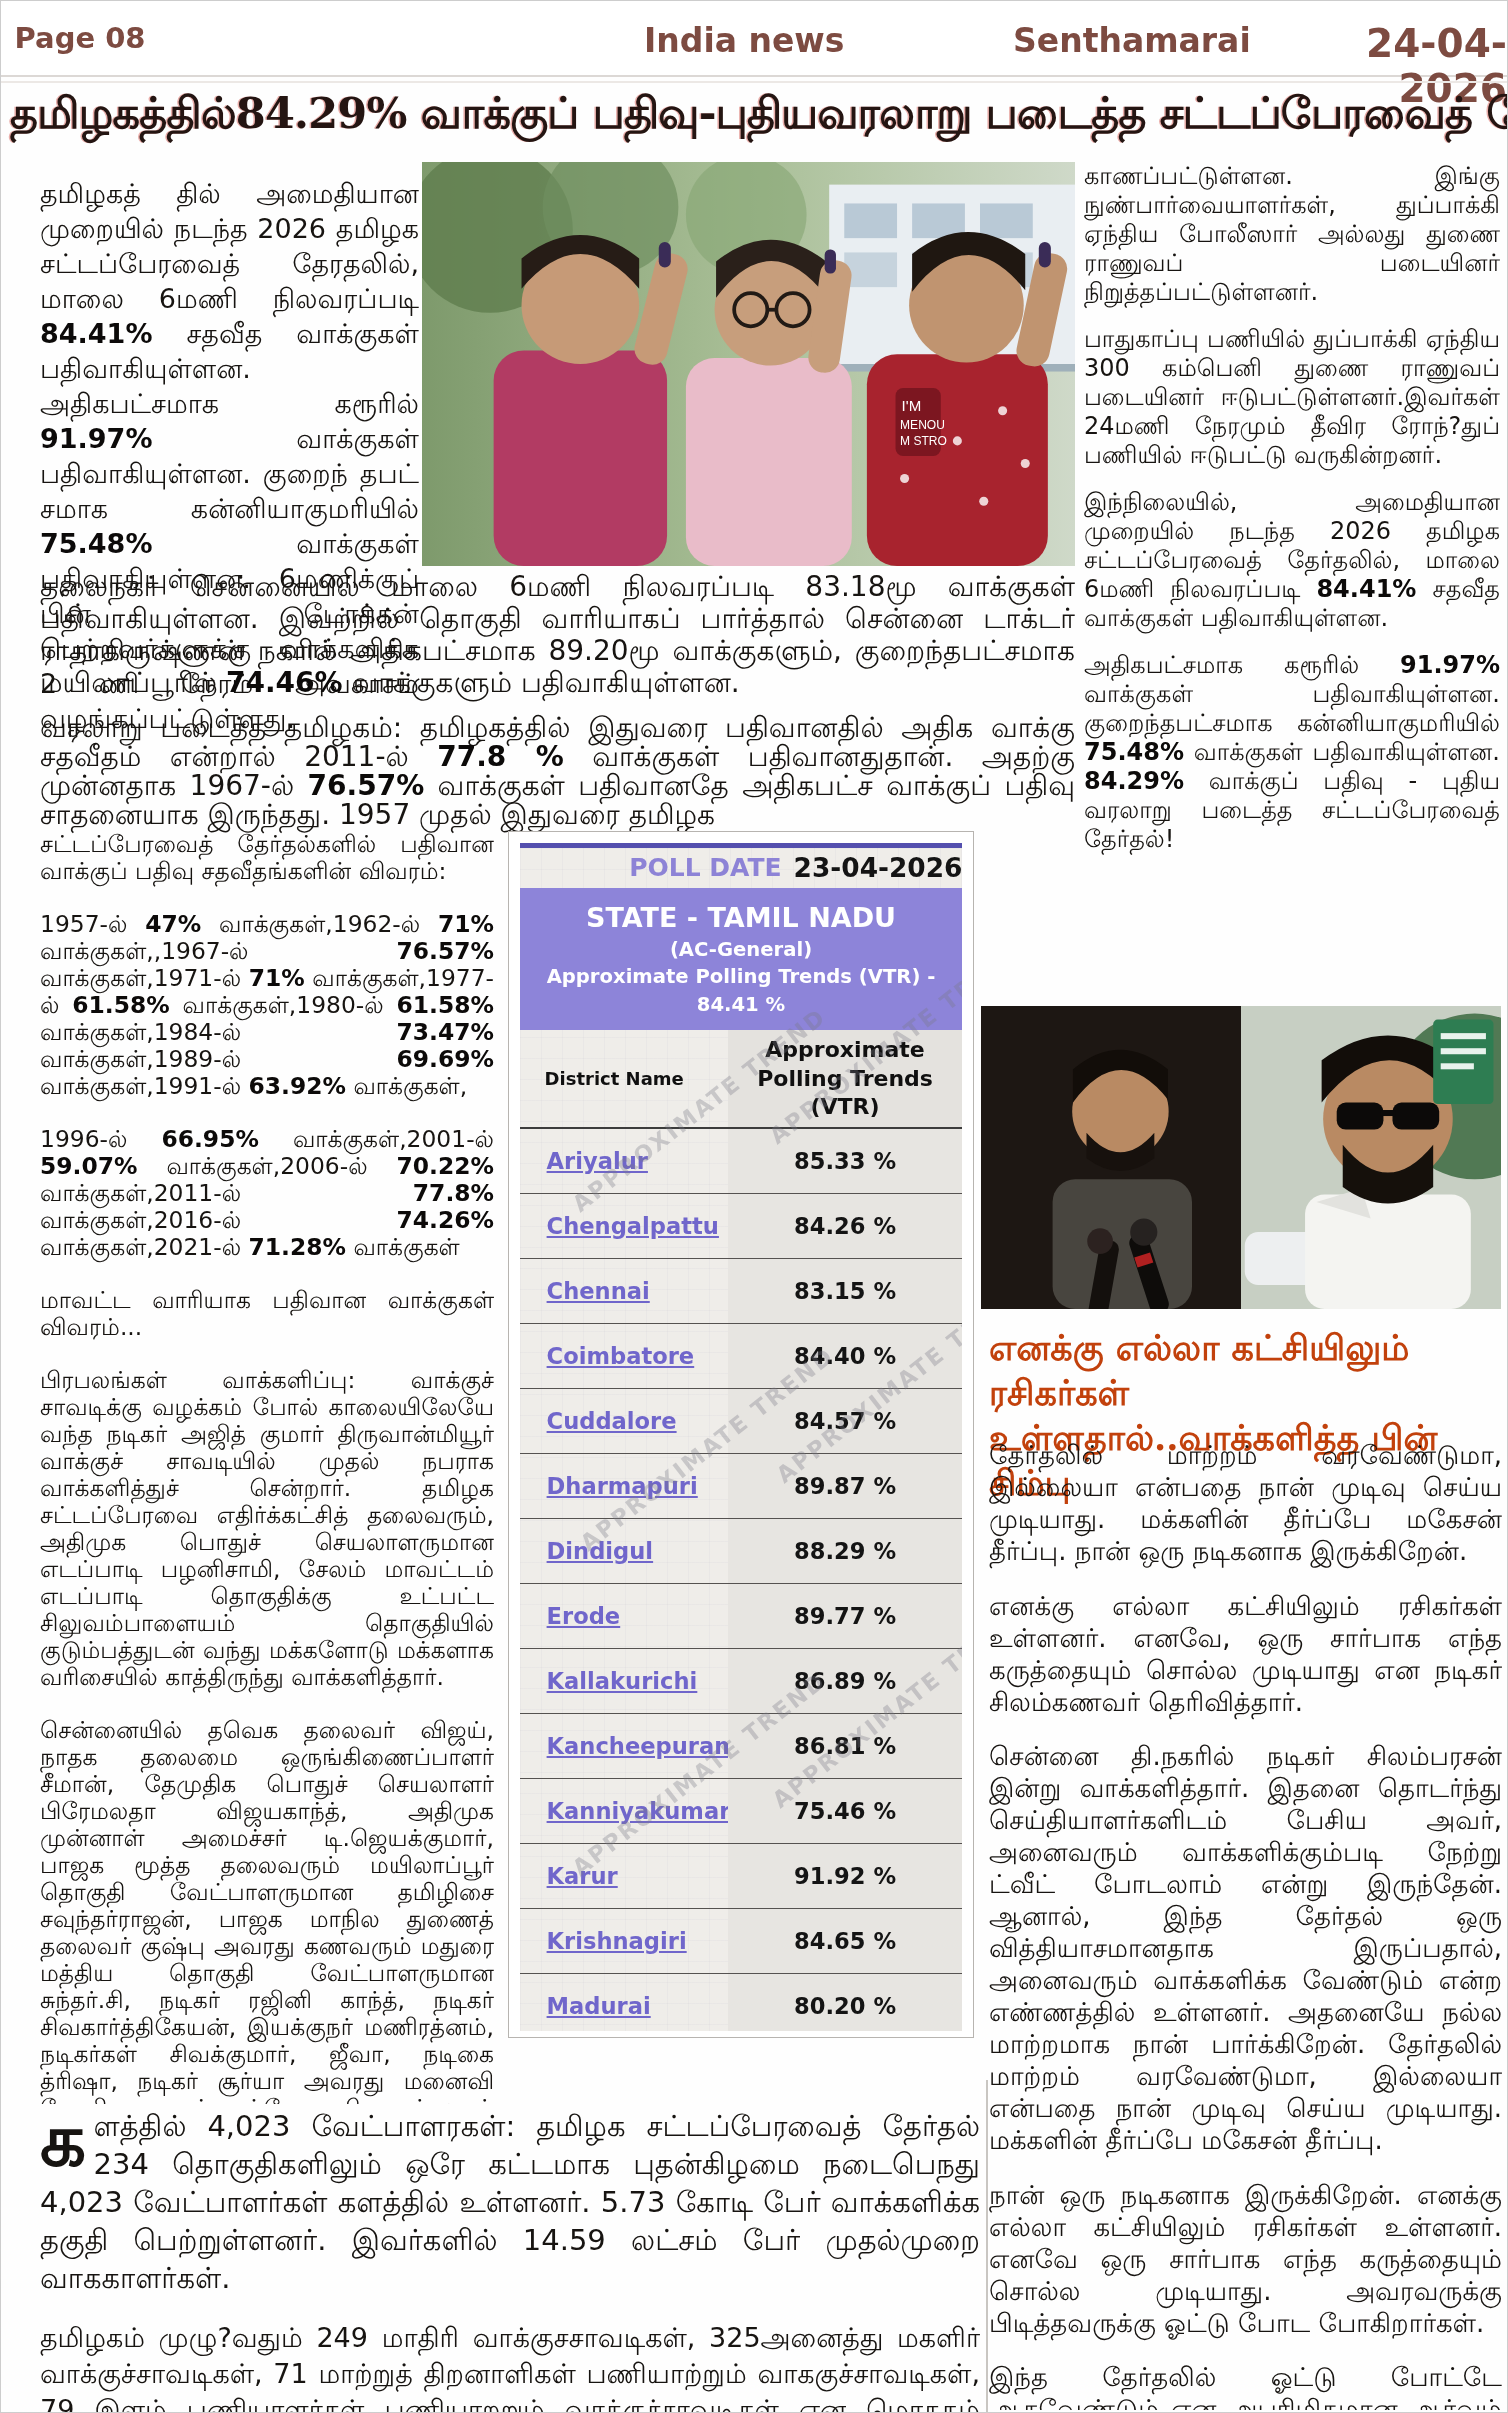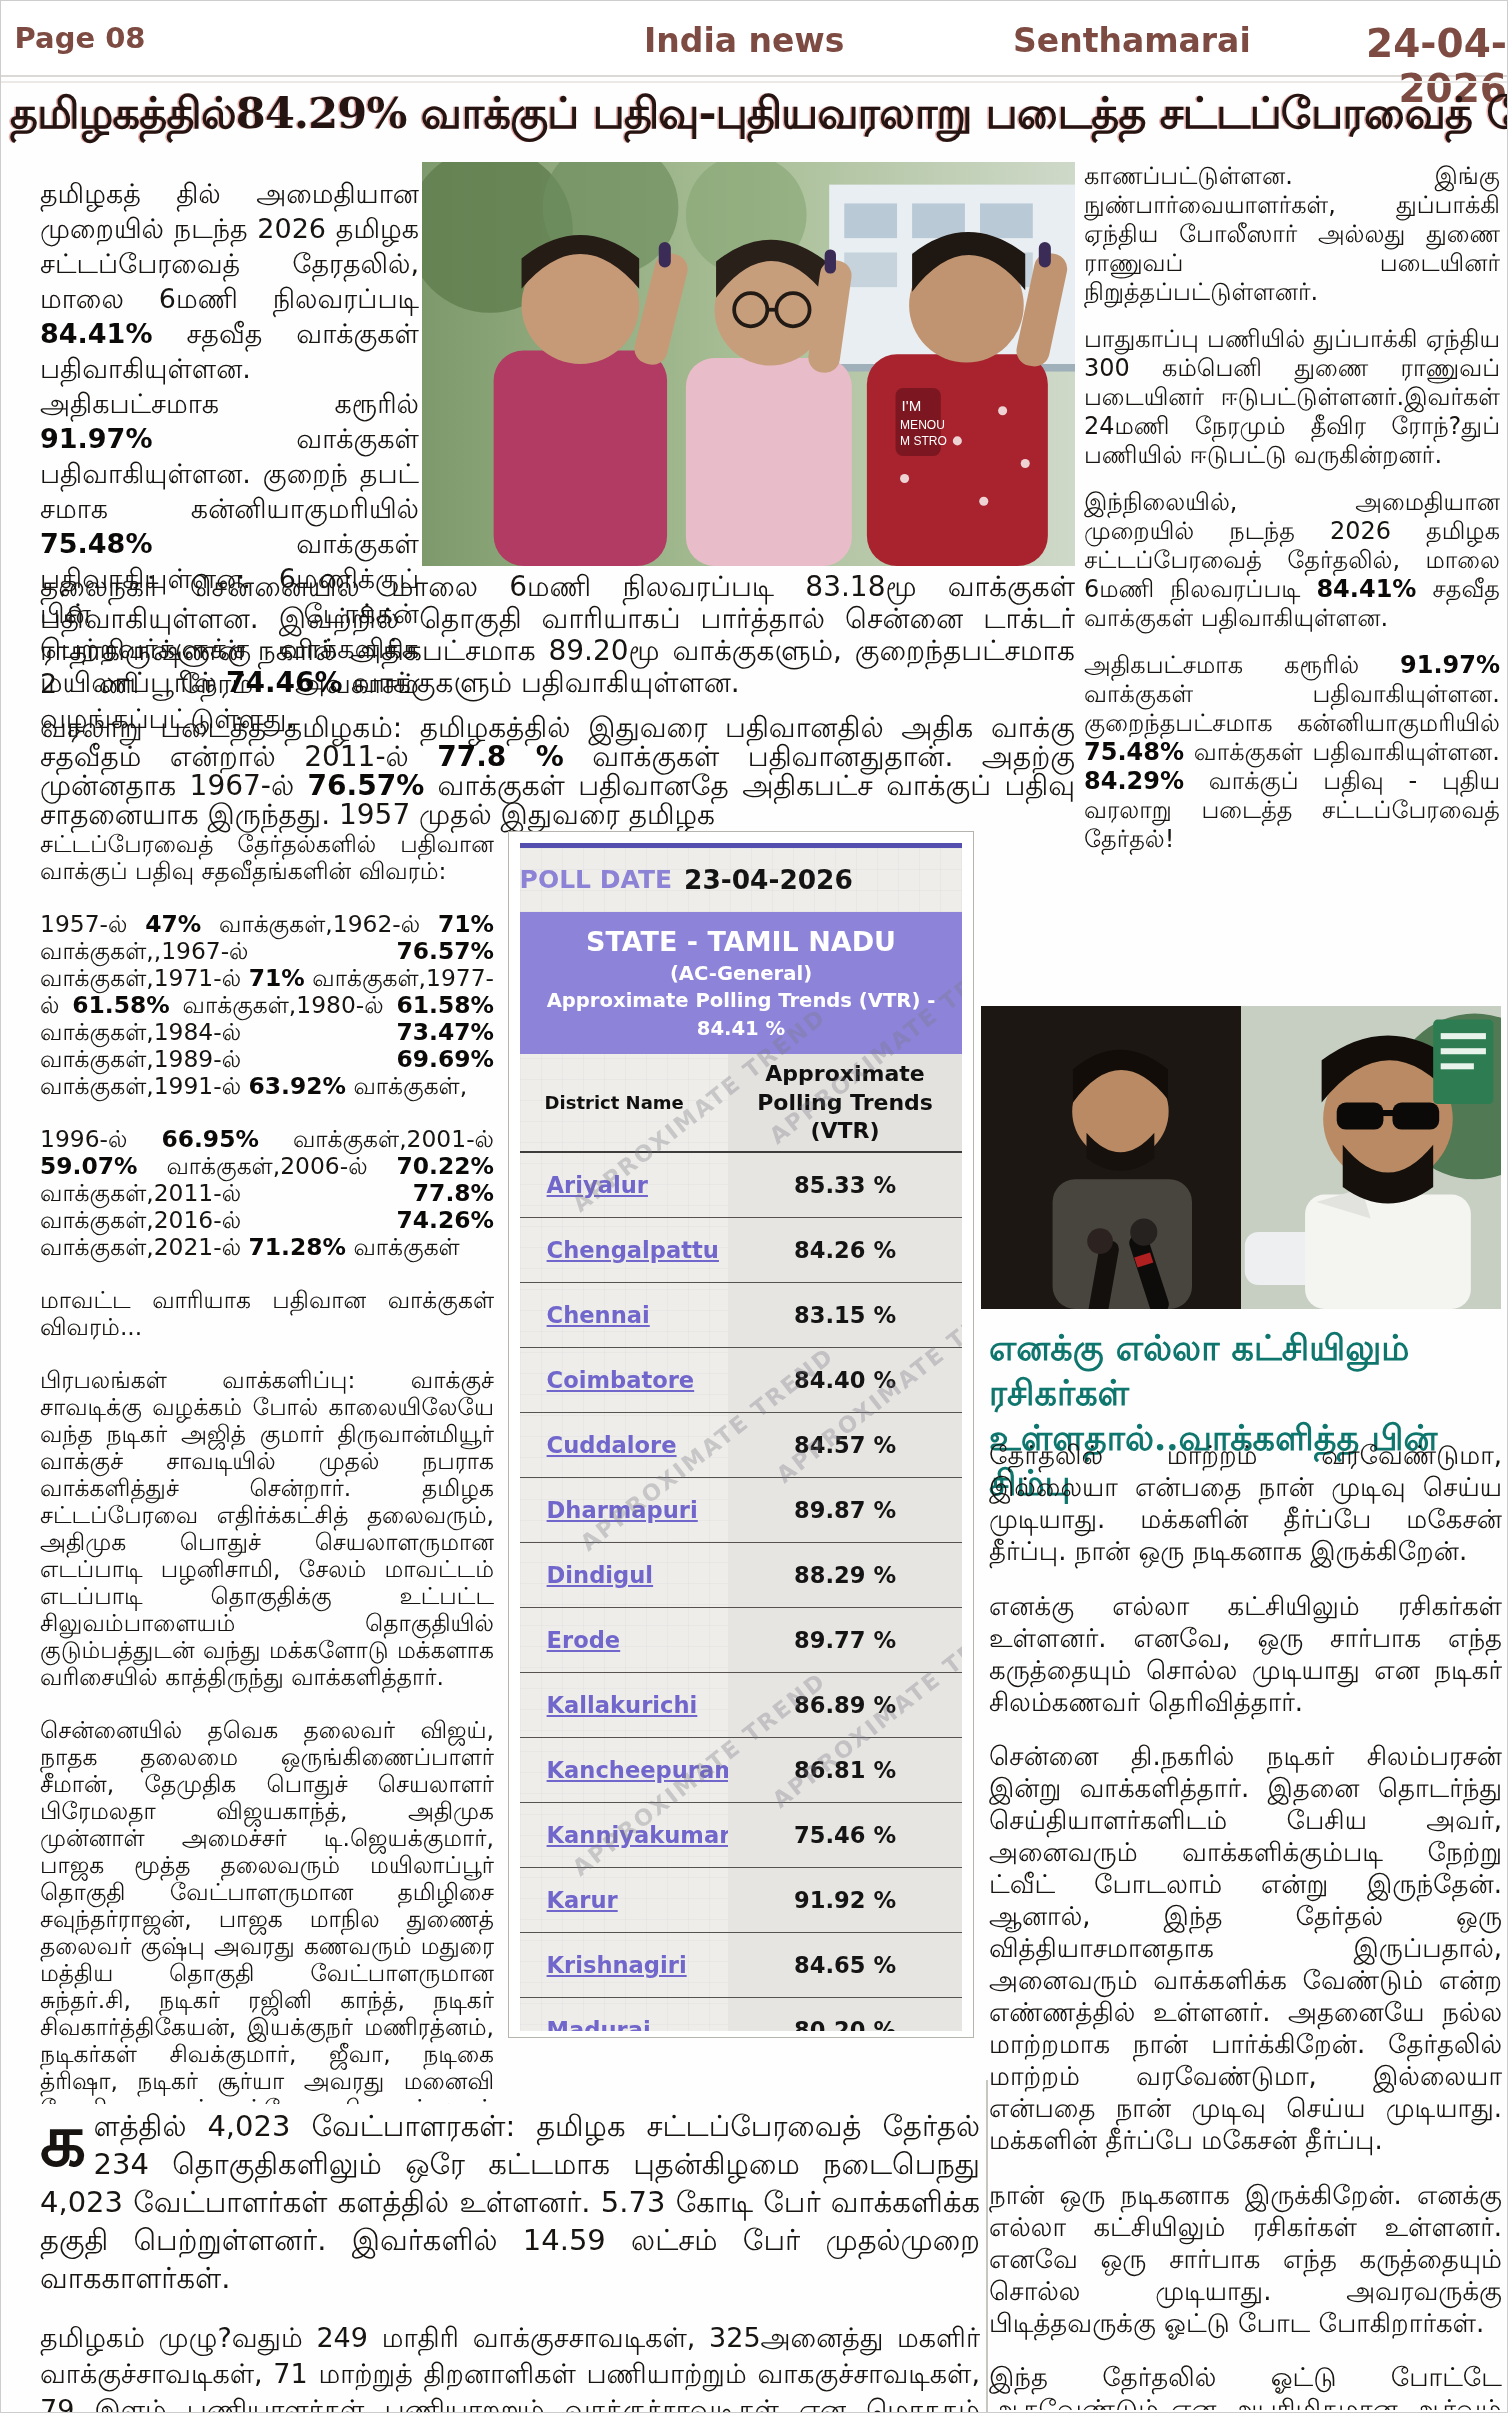--- a/index.html
+++ b/index.html
@@ -28,37 +28,37 @@
   .col-right p{margin:0 0 18px 0;}
   .bottom-left{position:absolute;left:39px;top:2106px;width:940px;}
   .b1{font-size:29px;line-height:38px;}
   .b2{margin-top:22.6px;font-size:27px;line-height:36px;}
   .dropcap{float:left;font-size:72px;line-height:59px;font-weight:bold;margin:3px 7.5px 0 0;
            font-family:"DejaVu Serif","Liberation Serif",serif;}
   .vrule{position:absolute;left:985px;top:2079px;width:1.5px;height:335px;background:#c9c6c2;}
   b{color:#0c0a09;}
   
   .simbu-head{position:absolute;left:988px;top:1324px;width:513px;font-size:35px;line-height:45px;
-              font-weight:bold;color:#0f766e;font-family:"DejaVu Serif","Liberation Serif",serif;}
+              font-weight:bold;color:#c2410c;font-family:"DejaVu Serif","Liberation Serif",serif;}
   .col-simbu{position:absolute;left:988px;top:1438px;width:513px;height:971px;overflow:hidden;
              font-size:26px;line-height:32px;}
   .col-simbu p{margin:0 0 22.6px 0;}
   
   .photo1{position:absolute;left:421px;top:161px;width:653px;height:404px;}
   .photo2{position:absolute;left:980px;top:1005px;width:520px;height:303px;}
   .photo1 svg,.photo2 svg{display:block;width:100%;height:100%;}
   
   .ptable{position:absolute;left:507px;top:830px;width:466px;height:1207px;background:#fff;
           border:1.5px solid #b7b4b0;padding:10.6px;box-sizing:border-box;}
   .ptable-inner{position:relative;width:100%;height:100%;background:#efede9;overflow:hidden;
           border-top:5.3px solid #544fae;
           background-image:linear-gradient(rgba(190,190,205,.12) 0.8px,transparent 0.8px),
                            linear-gradient(90deg,rgba(190,190,205,.12) 0.8px,transparent 0.8px);
           background-size:21px 21px;}
-  .pd-row{height:64px;display:flex;align-items:center;justify-content:flex-start;gap:12px;}
+  .pd-row{height:40px;display:flex;align-items:center;justify-content:flex-end;gap:12px;}
   .pd-label{font-size:25px;font-weight:bold;color:#8d83d6;}
   .pd-date{font-size:26.4px;font-weight:bold;color:#141414;}
   .banner{background:#8d84d9;color:#fff;text-align:center;padding:12px 16px;}
   .banner .l1{font-size:27px;font-weight:bold;line-height:1.35;}
   .banner .l2{font-size:19.6px;font-weight:bold;line-height:1.4;}
   .banner .l3{font-size:19.6px;font-weight:bold;line-height:1.4;}
   .thead{display:flex;height:97px;border-bottom:2.3px solid #3c3c3c;}
   .thead .c1{width:47%;display:flex;align-items:center;padding-left:25px;box-sizing:border-box;
              font-size:18px;font-weight:bold;color:#101010;}
   .thead .c2{width:53%;background:#e4e2de;display:flex;align-items:center;justify-content:center;

